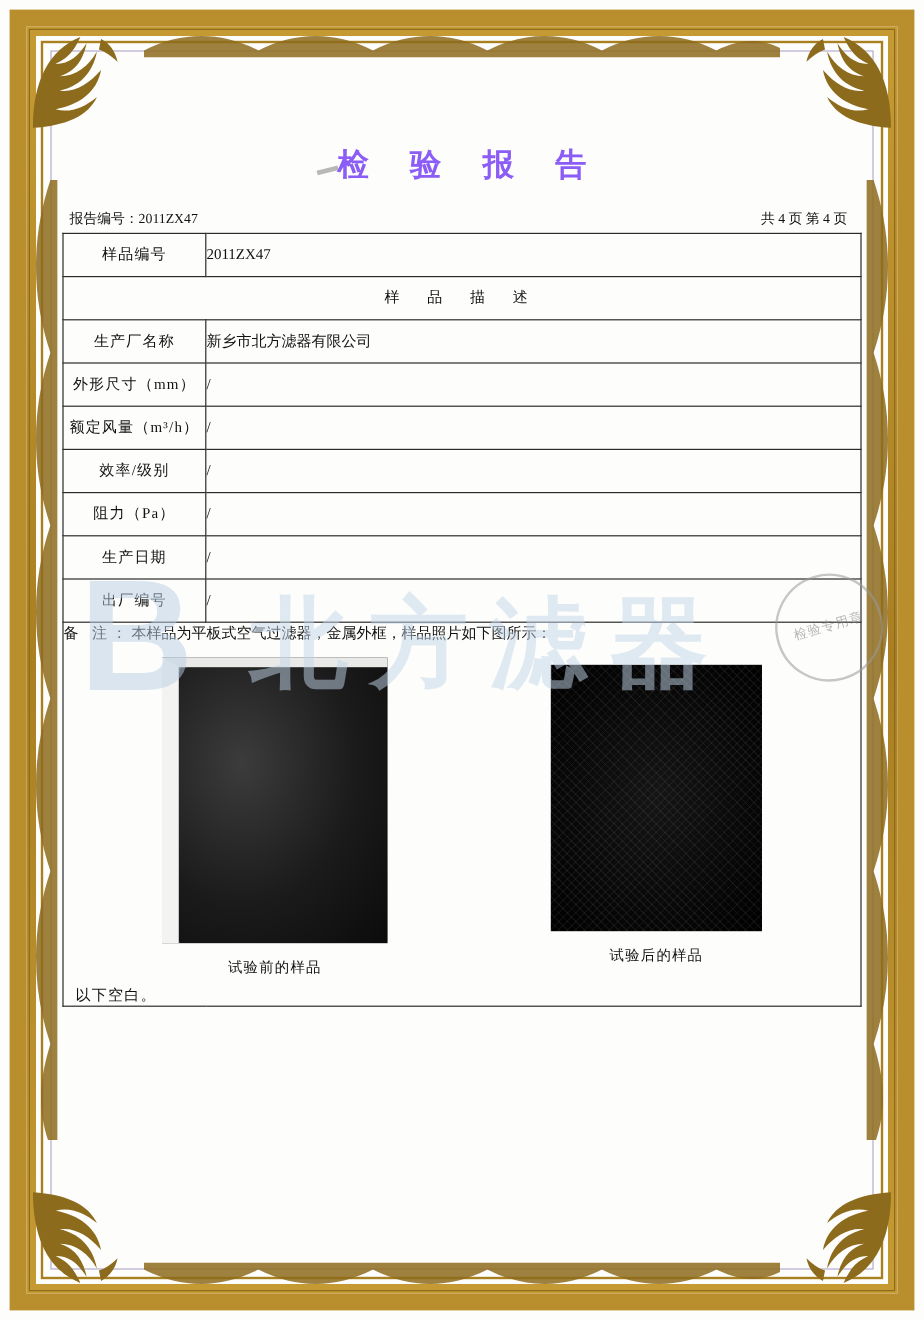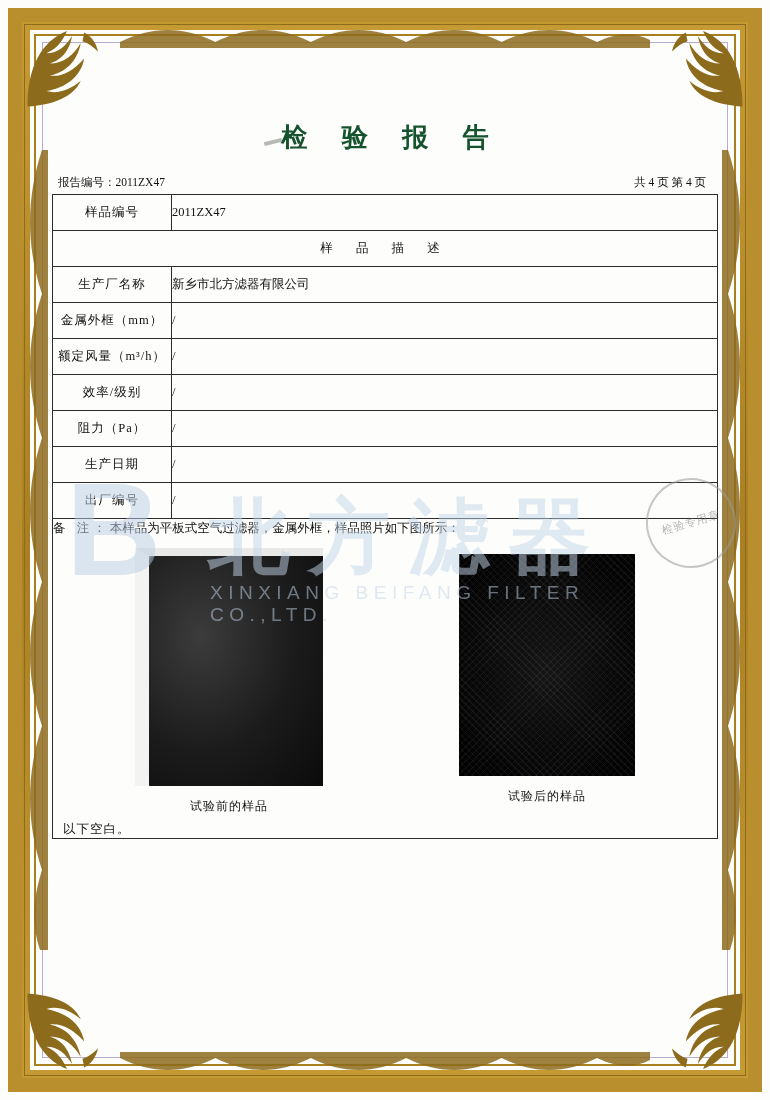--- a/index.html
+++ b/index.html
@@ -96,21 +96,21 @@
     font-weight: bold;
     letter-spacing: 1px;
     color: #111;
   }
   .title-sub {
     font-size: 26px;
     font-weight: bold;
     letter-spacing: 14px;
     margin-top: 14px;
     padding-left: 14px;
-    color: #14532d;
+    color: #8b5cf6;
   }
 
   .meta-row {
     display: flex;
     justify-content: space-between;
     align-items: baseline;
     margin-top: 20px;
     padding: 0 12px 0 6px;
     font-size: 11.5px;
     color: #111;
@@ -361,21 +361,21 @@
           <td class="value">2011ZX47</td>
         </tr>
         <tr>
           <td class="section-head" colspan="2">样 品 描 述</td>
         </tr>
         <tr>
           <td class="label">生产厂名称</td>
           <td class="value">新乡市北方滤器有限公司</td>
         </tr>
         <tr>
-          <td class="label">金属外框（mm）</td>
+          <td class="label">外形尺寸（mm）</td>
           <td class="value">/</td>
         </tr>
         <tr>
           <td class="label">额定风量（m³/h）</td>
           <td class="value">/</td>
         </tr>
         <tr>
           <td class="label">效率/级别</td>
           <td class="value">/</td>
         </tr>
@@ -412,20 +412,19 @@
           </td>
         </tr>
       </tbody>
     </table>
 
   </div>
 
   <div class="watermark">
     <div class="wm-logo">B</div>
     <div class="wm-cn">北方滤器</div>
-    <div class="wm-en">XINXIANG BEIFANG FILTER CO.,LTD.</div>
   </div>
 
   <div class="seal">
     <div class="seal-text">检验专用章</div>
   </div>
 
 </div>
 
 </body></html>

